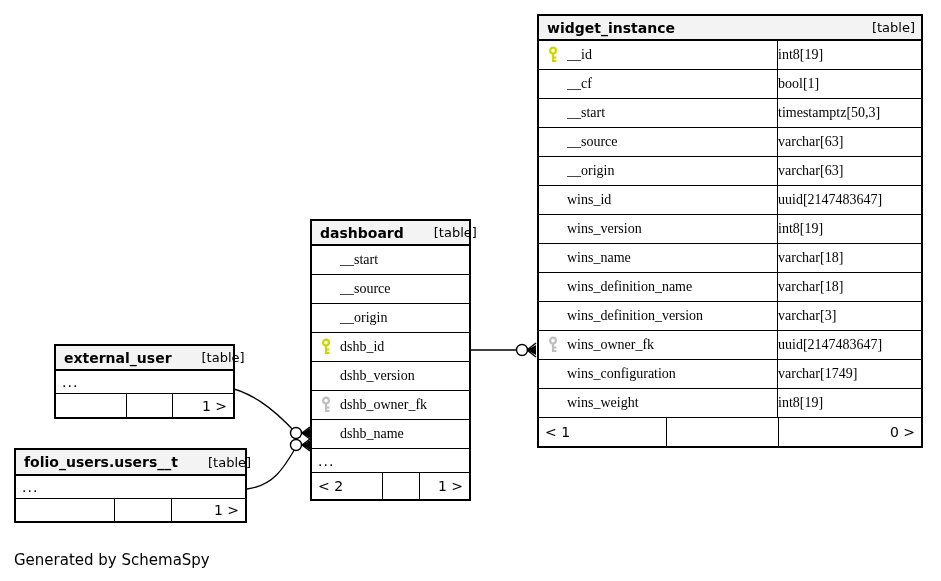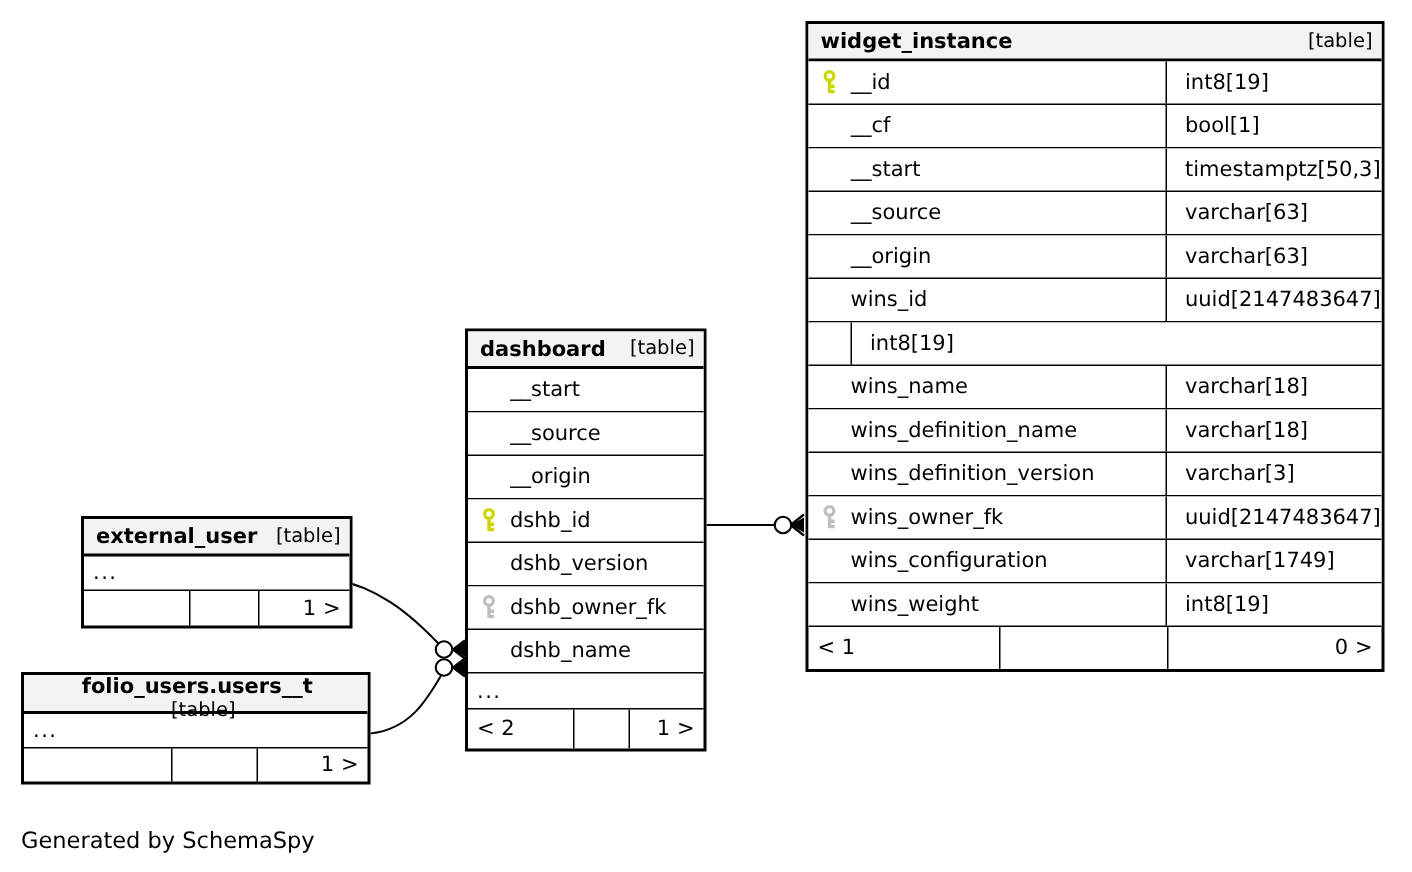--- a/index.html
+++ b/index.html
@@ -7,33 +7,33 @@
     position:relative;width:941px;height:581px;background:#ffffff;overflow:hidden;
     font-family:"DejaVu Sans",sans-serif;color:#000;
   }
   .etable{
     position:absolute;background:#fff;border:2px solid #000;box-sizing:border-box;
     font-size:14px;
   }
   .ehead{
     display:flex;justify-content:space-between;align-items:center;
     background:#f3f3f3;border-bottom:2px solid #000;box-sizing:border-box;
-    padding:0 6px 0 8px;height:25px;
+    padding:0 6px 0 8px;height:25px;gap:22px;
   }
   .tname{font-weight:bold;font-size:14px;white-space:nowrap;}
   .tbadge{font-size:13px;white-space:nowrap;margin-left:8px;}
   .erow{
     display:flex;align-items:center;border-bottom:1px solid #000;box-sizing:border-box;
-    height:29px;background:#fff;
+    height:29px;background:#fff;font-family:Liberation Serif, serif;
   }
   .kslot{width:28px;display:flex;align-items:center;justify-content:center;flex:0 0 28px;}
   .cname{display:flex;align-items:center;white-space:nowrap;overflow:hidden;}
   .ctype{
     border-left:1px solid #000;flex:1;align-self:stretch;display:flex;align-items:center;
-    padding-left:12px;white-space:nowrap;overflow:hidden;
+    padding-left:0;white-space:nowrap;overflow:hidden;
   }
   .edots{
     display:flex;align-items:center;border-bottom:1px solid #000;box-sizing:border-box;
     padding-left:6px;height:23px;letter-spacing:1px;
   }
   .efoot{display:flex;align-items:stretch;box-sizing:border-box;height:26px;}
   .fc{display:flex;align-items:center;box-sizing:border-box;white-space:nowrap;}
   .fc1{padding-left:6px;border-right:1px solid #000;}
   .fc2{border-right:1px solid #000;}
   .fc3{flex:1;justify-content:flex-end;padding-right:6px;}
@@ -54,21 +54,21 @@
   #tbl-dashboard .fc2{width:37px;}
 
   
   #tbl-external_user{left:54px;top:344px;width:181px;}
   #tbl-external_user .efoot{height:23px;}
   #tbl-external_user .fc1{width:71px;}
   #tbl-external_user .fc2{width:46px;}
 
   
   #tbl-folio_users_users__t{left:14px;top:448px;width:233px;}
-  #tbl-folio_users_users__t .ehead{height:26px;flex-direction:column;}
+  #tbl-folio_users_users__t .ehead{height:26px;}
   #tbl-folio_users_users__t .efoot{height:22px;}
   #tbl-folio_users_users__t .fc1{width:99px;}
   #tbl-folio_users_users__t .fc2{width:57px;}
 
   #rel-overlay{position:absolute;left:0;top:0;pointer-events:none;}
   .rel{fill:none;stroke:#000;stroke-width:1.3px;}
   .relc{fill:#fff;stroke:#000;stroke-width:1.4px;}
   .foot-line{fill:none;stroke:#000;stroke-width:1.5px;}
   .foot-poly{fill:#000;stroke:none;}
 
@@ -143,20 +143,21 @@
           <span class="cname">__origin</span>
           <span class="ctype">varchar[63]</span>
         </div>
         <div class="erow">
           <span class="kslot"></span>
           <span class="cname">wins_id</span>
           <span class="ctype">uuid[2147483647]</span>
         </div>
         <div class="erow">
           <span class="kslot"></span>
+          <span class="cname">wins_version</span>
           <span class="ctype">int8[19]</span>
         </div>
         <div class="erow">
           <span class="kslot"></span>
           <span class="cname">wins_name</span>
           <span class="ctype">varchar[18]</span>
         </div>
         <div class="erow">
           <span class="kslot"></span>
           <span class="cname">wins_definition_name</span>

